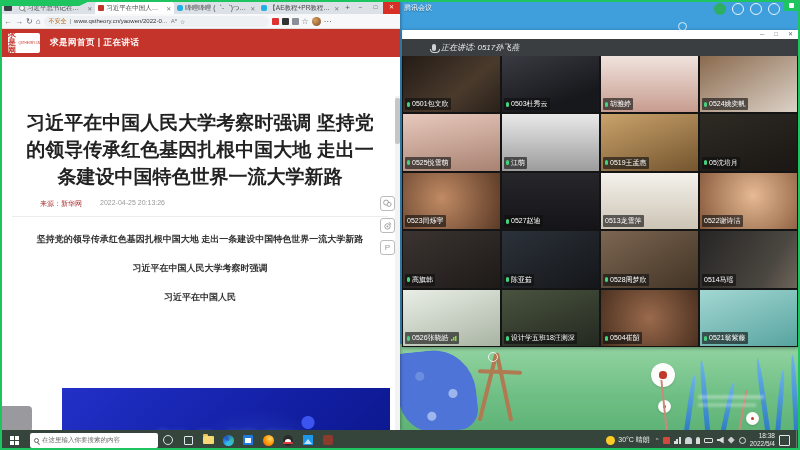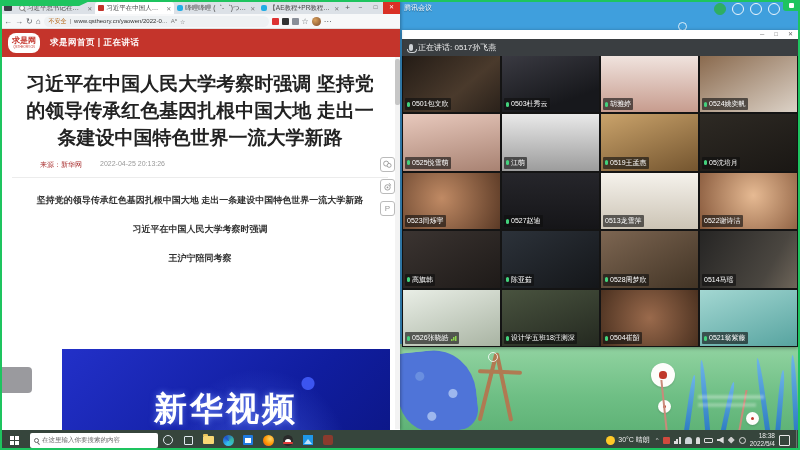--- a/index.html
+++ b/index.html
@@ -76,27 +76,27 @@
   .winctl .close { background:#d93025; color:#fff; height:14px; line-height:14px; width:17px; }
   .navbar { height:15px; background:#f7f8f9; border-bottom:1px solid #e0e0e0; display:flex; align-items:center; gap:3px; padding:0 4px; font-size:8px; color:#5f6368; }
   .addr { flex:1; max-width:225px; height:11px; background:#eef1f3; border-radius:6px; display:flex; align-items:center; gap:3px; padding:0 5px; font-size:6px; color:#777; overflow:hidden; white-space:nowrap; }
   .addr .warn { color:#b05a00; }
   .addr .url { color:#333; }
   .ext { width:7px; height:7px; border-radius:1px; }
   .ext-red { background:#d33; } .ext-dark { background:#333; } .ext-grey { background:#8a8f98; }
   .avatar { width:9px; height:9px; border-radius:50%; background:radial-gradient(circle at 35% 35%, #d9a05b, #7a4a2b); }
 
   .site-header { height:28px; background:#c4342b; display:flex; align-items:center; padding:0 8px; gap:10px; }
-  .site-logo { width:32px; height:20px; background:#fff; border-radius:8px; display:flex; flex-direction:column; align-items:center; justify-content:center; }
+  .site-logo { width:32px; height:20px; background:#fff; border-radius:2px; display:flex; align-items:center; justify-content:center; }
   .site-logo .cn { color:#c4342b; font-weight:bold; font-size:8px; line-height:8px; }
   .site-logo .en { color:#c4342b; font-size:3px; line-height:4px; }
   .site-nav { color:#fff; font-size:8.5px; font-weight:bold; letter-spacing:.5px; }
 
   .page { position:relative; height:372px; background:#fff; }
-  .a-title { padding:14px 24px 0; font-size:19px; font-weight:bold; color:#222; text-align:center; line-height:1.42; }
+  .a-title { padding:14px 24px 0; font-size:19px; font-weight:bold; color:#222; text-align:center; line-height:1.42;margin-top:39px; }
   .a-meta { margin:8px 0 0 40px; font-size:7px; color:#999; display:flex; gap:18px; }
   .a-meta .src { color:#a33; }
   .a-hr { border-top:1px solid #ececec; margin:7px 12px 0; }
   .a-paras p { text-align:center; font-weight:bold; font-size:9px; color:#333; margin-top:16px; }
   .video { position:absolute; left:62px; top:292px; width:328px; height:138px; overflow:hidden;
     background:radial-gradient(circle at 75% 25%, #3c55f0 0 6px, transparent 7px),
                radial-gradient(circle at 18% 65%, #3c55f0 0 5px, transparent 6px),
                radial-gradient(circle at 60% 80%, rgba(90,120,255,.5), transparent 40%),
                linear-gradient(135deg,#2230c8 0%, #101d9e 60%, #0b1580 100%); }
   .video .brand { position:absolute; left:0; right:0; top:38px; text-align:center; color:#fff; font-weight:bold;
@@ -108,21 +108,21 @@
     display:flex; align-items:center; justify-content:center; font-size:8px; }
   .scrollbar { position:absolute; right:0; top:0; width:5px; height:372px; background:#f3f3f3; }
   .thumb { position:absolute; top:2px; left:0; width:5px; height:46px; background:#c6c6c6; border-radius:2px; }
   .float-panel { position:absolute; left:0; top:310px; width:32px; height:26px; background:rgba(120,120,125,.75);
     border-radius:0 4px 4px 0; z-index:11; }
 
   
   .meeting { position:absolute; left:402px; top:30px; width:396px; height:317px; background:#141414; z-index:9; box-shadow:0 1px 4px rgba(0,0,0,.4); }
   .m-titlebar { height:9px; background:#fff; display:flex; justify-content:flex-end; align-items:center; padding-right:5px; gap:10px; }
   .m-titlebar span { font-size:6px; color:#666; line-height:9px; }
-  .m-speakbar { height:17px; background:#3a3e41; display:flex; align-items:center; gap:5px; padding-left:7px; }
+  .m-speakbar { height:17px; background:#3a3e41; display:flex; align-items:center; gap:5px; padding-left:30px;font-style:italic; }
   .m-speakbar .mic-g { width:4px; height:7px; background:#cfd3d6; border-radius:2px; position:relative; }
   .m-speakbar .mic-g::after { content:""; position:absolute; left:-2px; top:5px; width:8px; height:3px;
     border:1px solid #cfd3d6; border-top:none; border-radius:0 0 4px 4px; }
   .m-speakbar .txt { color:#eee; font-size:8px; }
   .m-grid { position:absolute; left:1px; right:1px; top:26px; bottom:1px; display:grid;
     grid-template-columns:repeat(4,1fr); grid-template-rows:repeat(5,1fr); gap:2px; background:#141414; }
   .cell { position:relative; overflow:hidden; background:#222; }
   .pname { position:absolute; left:2px; bottom:2px; background:rgba(15,15,15,.62); color:#fff; font-size:7px;
     padding:1px 2px; border-radius:1px; display:flex; align-items:center; gap:2px; max-width:94%;
     white-space:nowrap; overflow:hidden; }
@@ -288,21 +288,21 @@
   <div class="page">
     <div class="a-title">习近平在中国人民大学考察时强调 坚持党的领导传承红色基因扎根中国大地 走出一条建设中国特色世界一流大学新路</div>
     <div class="a-meta">
       <span class="src">来源：新华网</span>
       <span>2022-04-25 20:13:26</span>
     </div>
     <div class="a-hr"></div>
     <div class="a-paras">
       <p>坚持党的领导传承红色基因扎根中国大地 走出一条建设中国特色世界一流大学新路</p>
       <p>习近平在中国人民大学考察时强调</p>
-      <p>王沪宁陪同考察</p>
+      <p>习近平在中国人民</p>
     </div>
     <div class="video">
       <div class="brand">新华视频</div>
       <div class="brand-ref">新华视频</div>
 
     </div>
     <div class="share-col">
       <div class="share-btn">
         <svg width="9" height="9" viewBox="0 0 10 10">
             <circle cx="3.5" cy="4" r="2.8" fill="none" stroke="#999"></circle>

